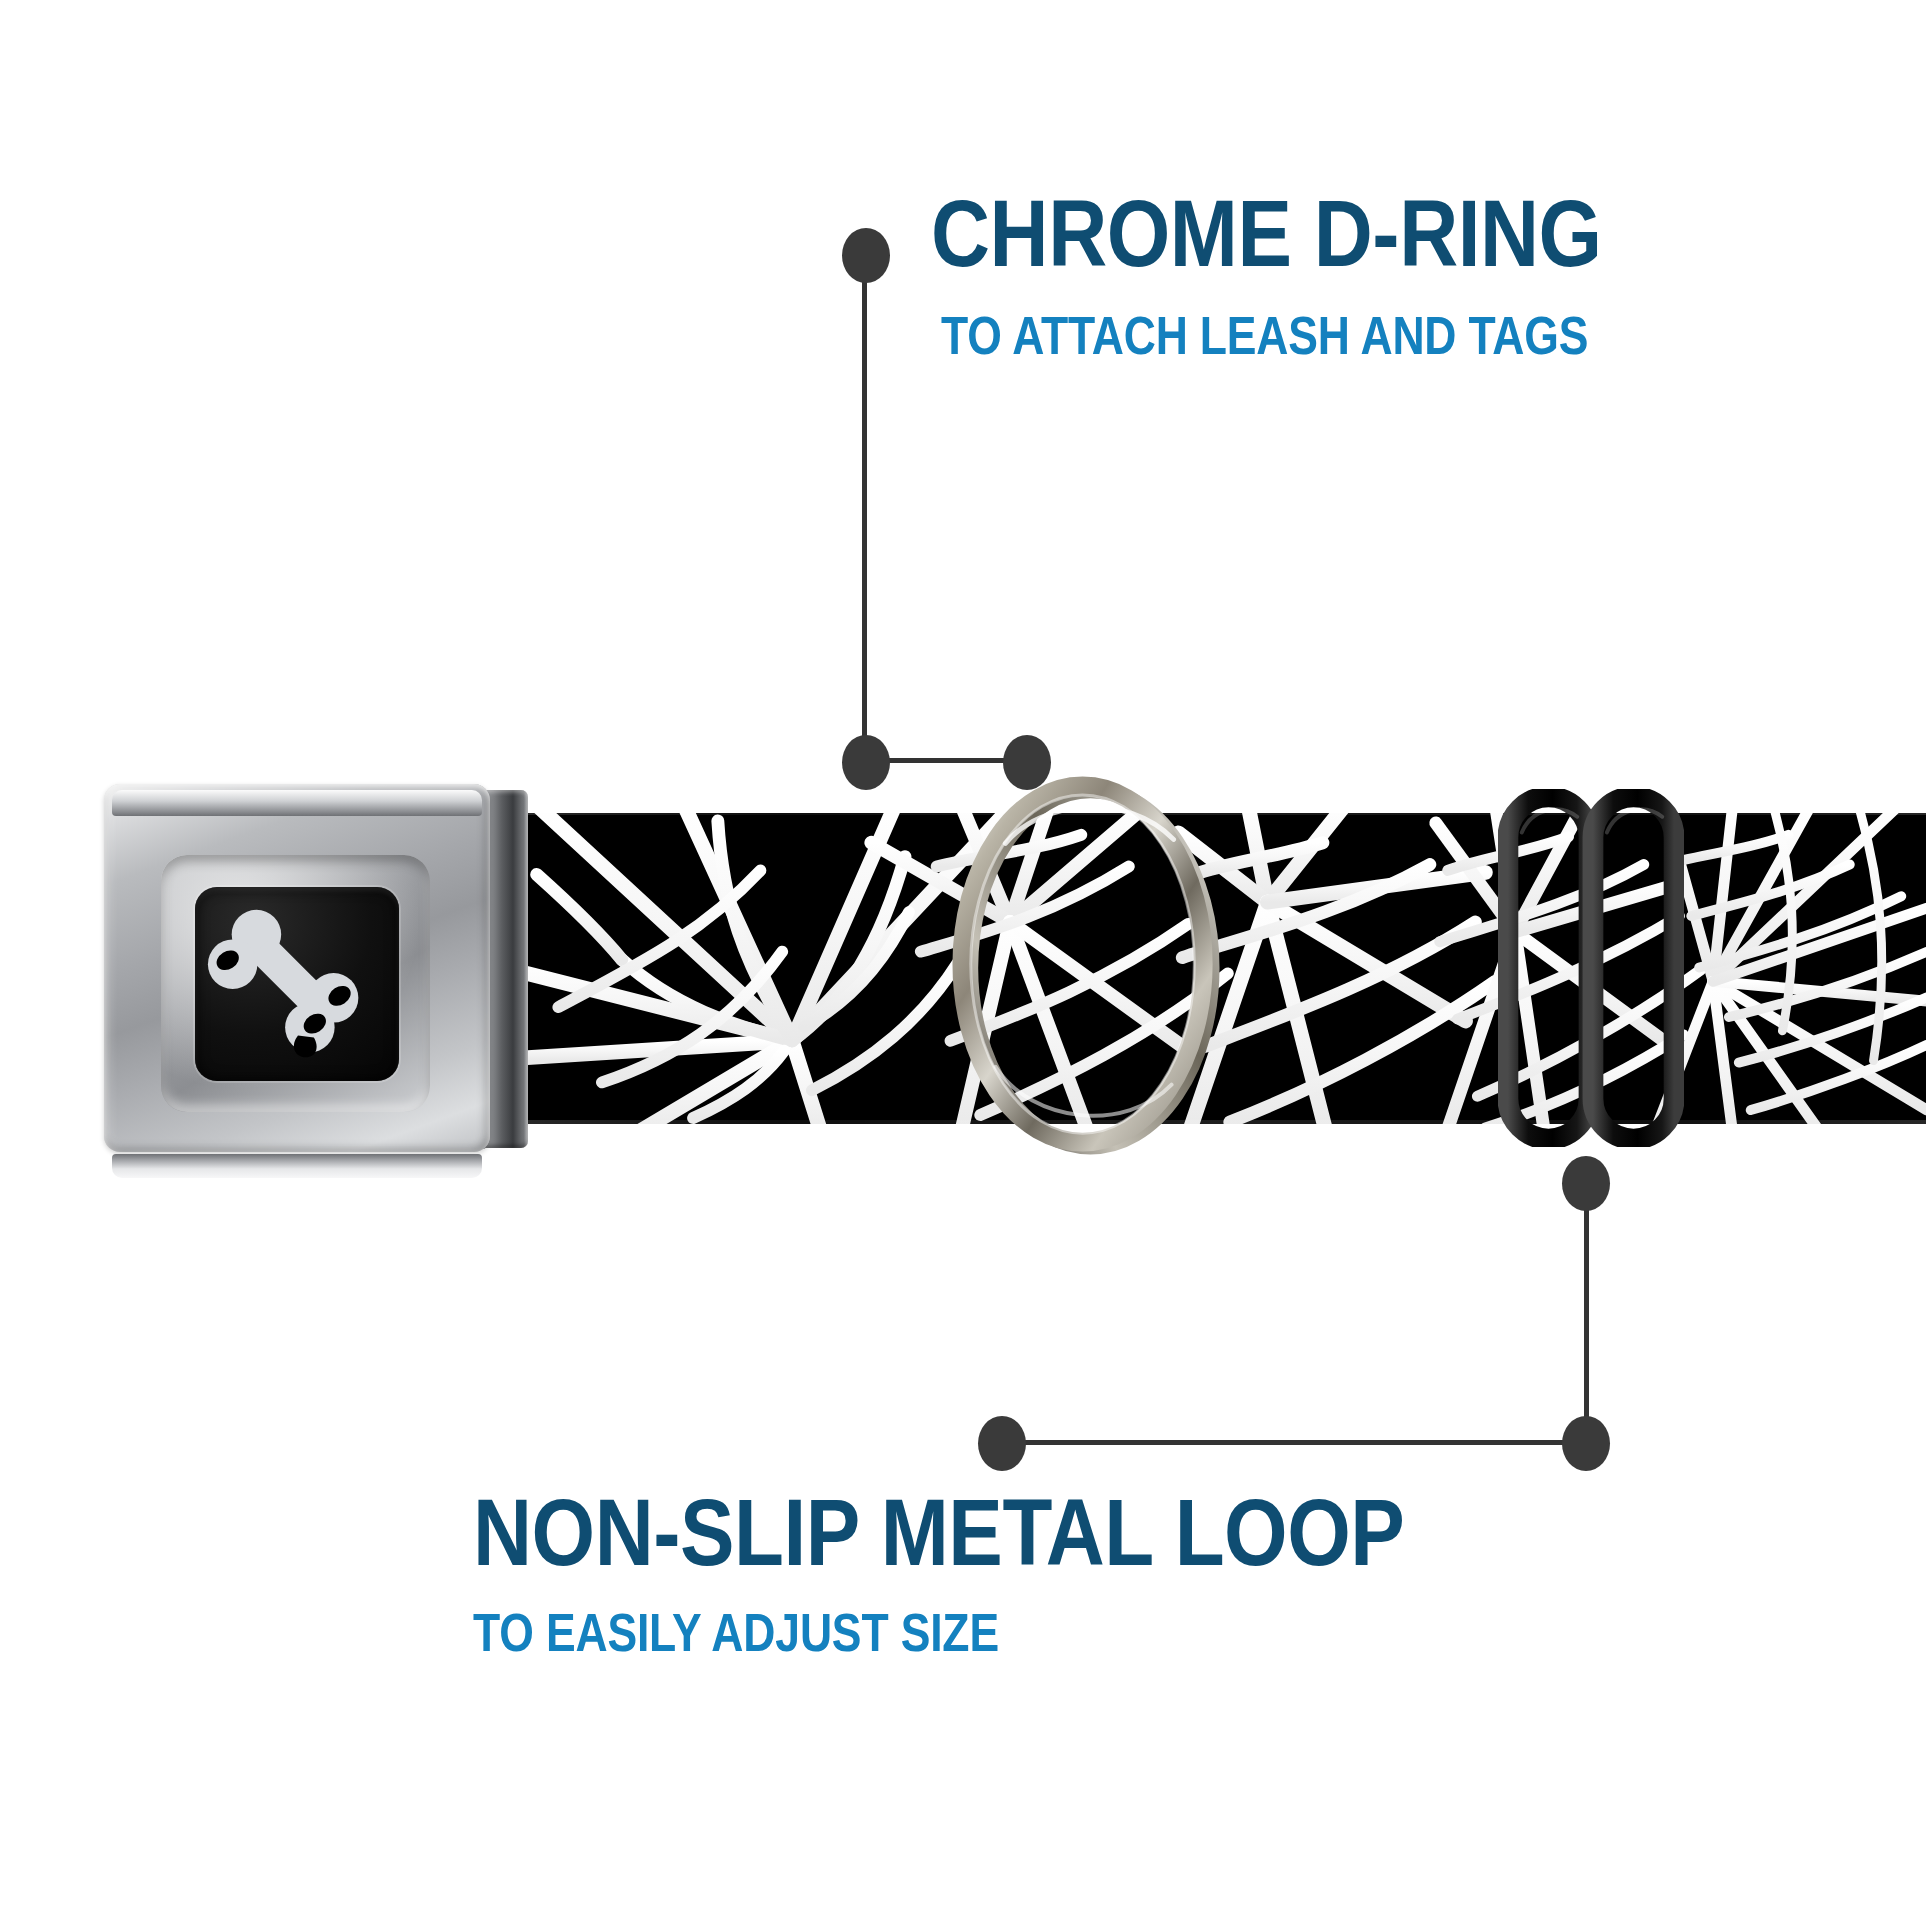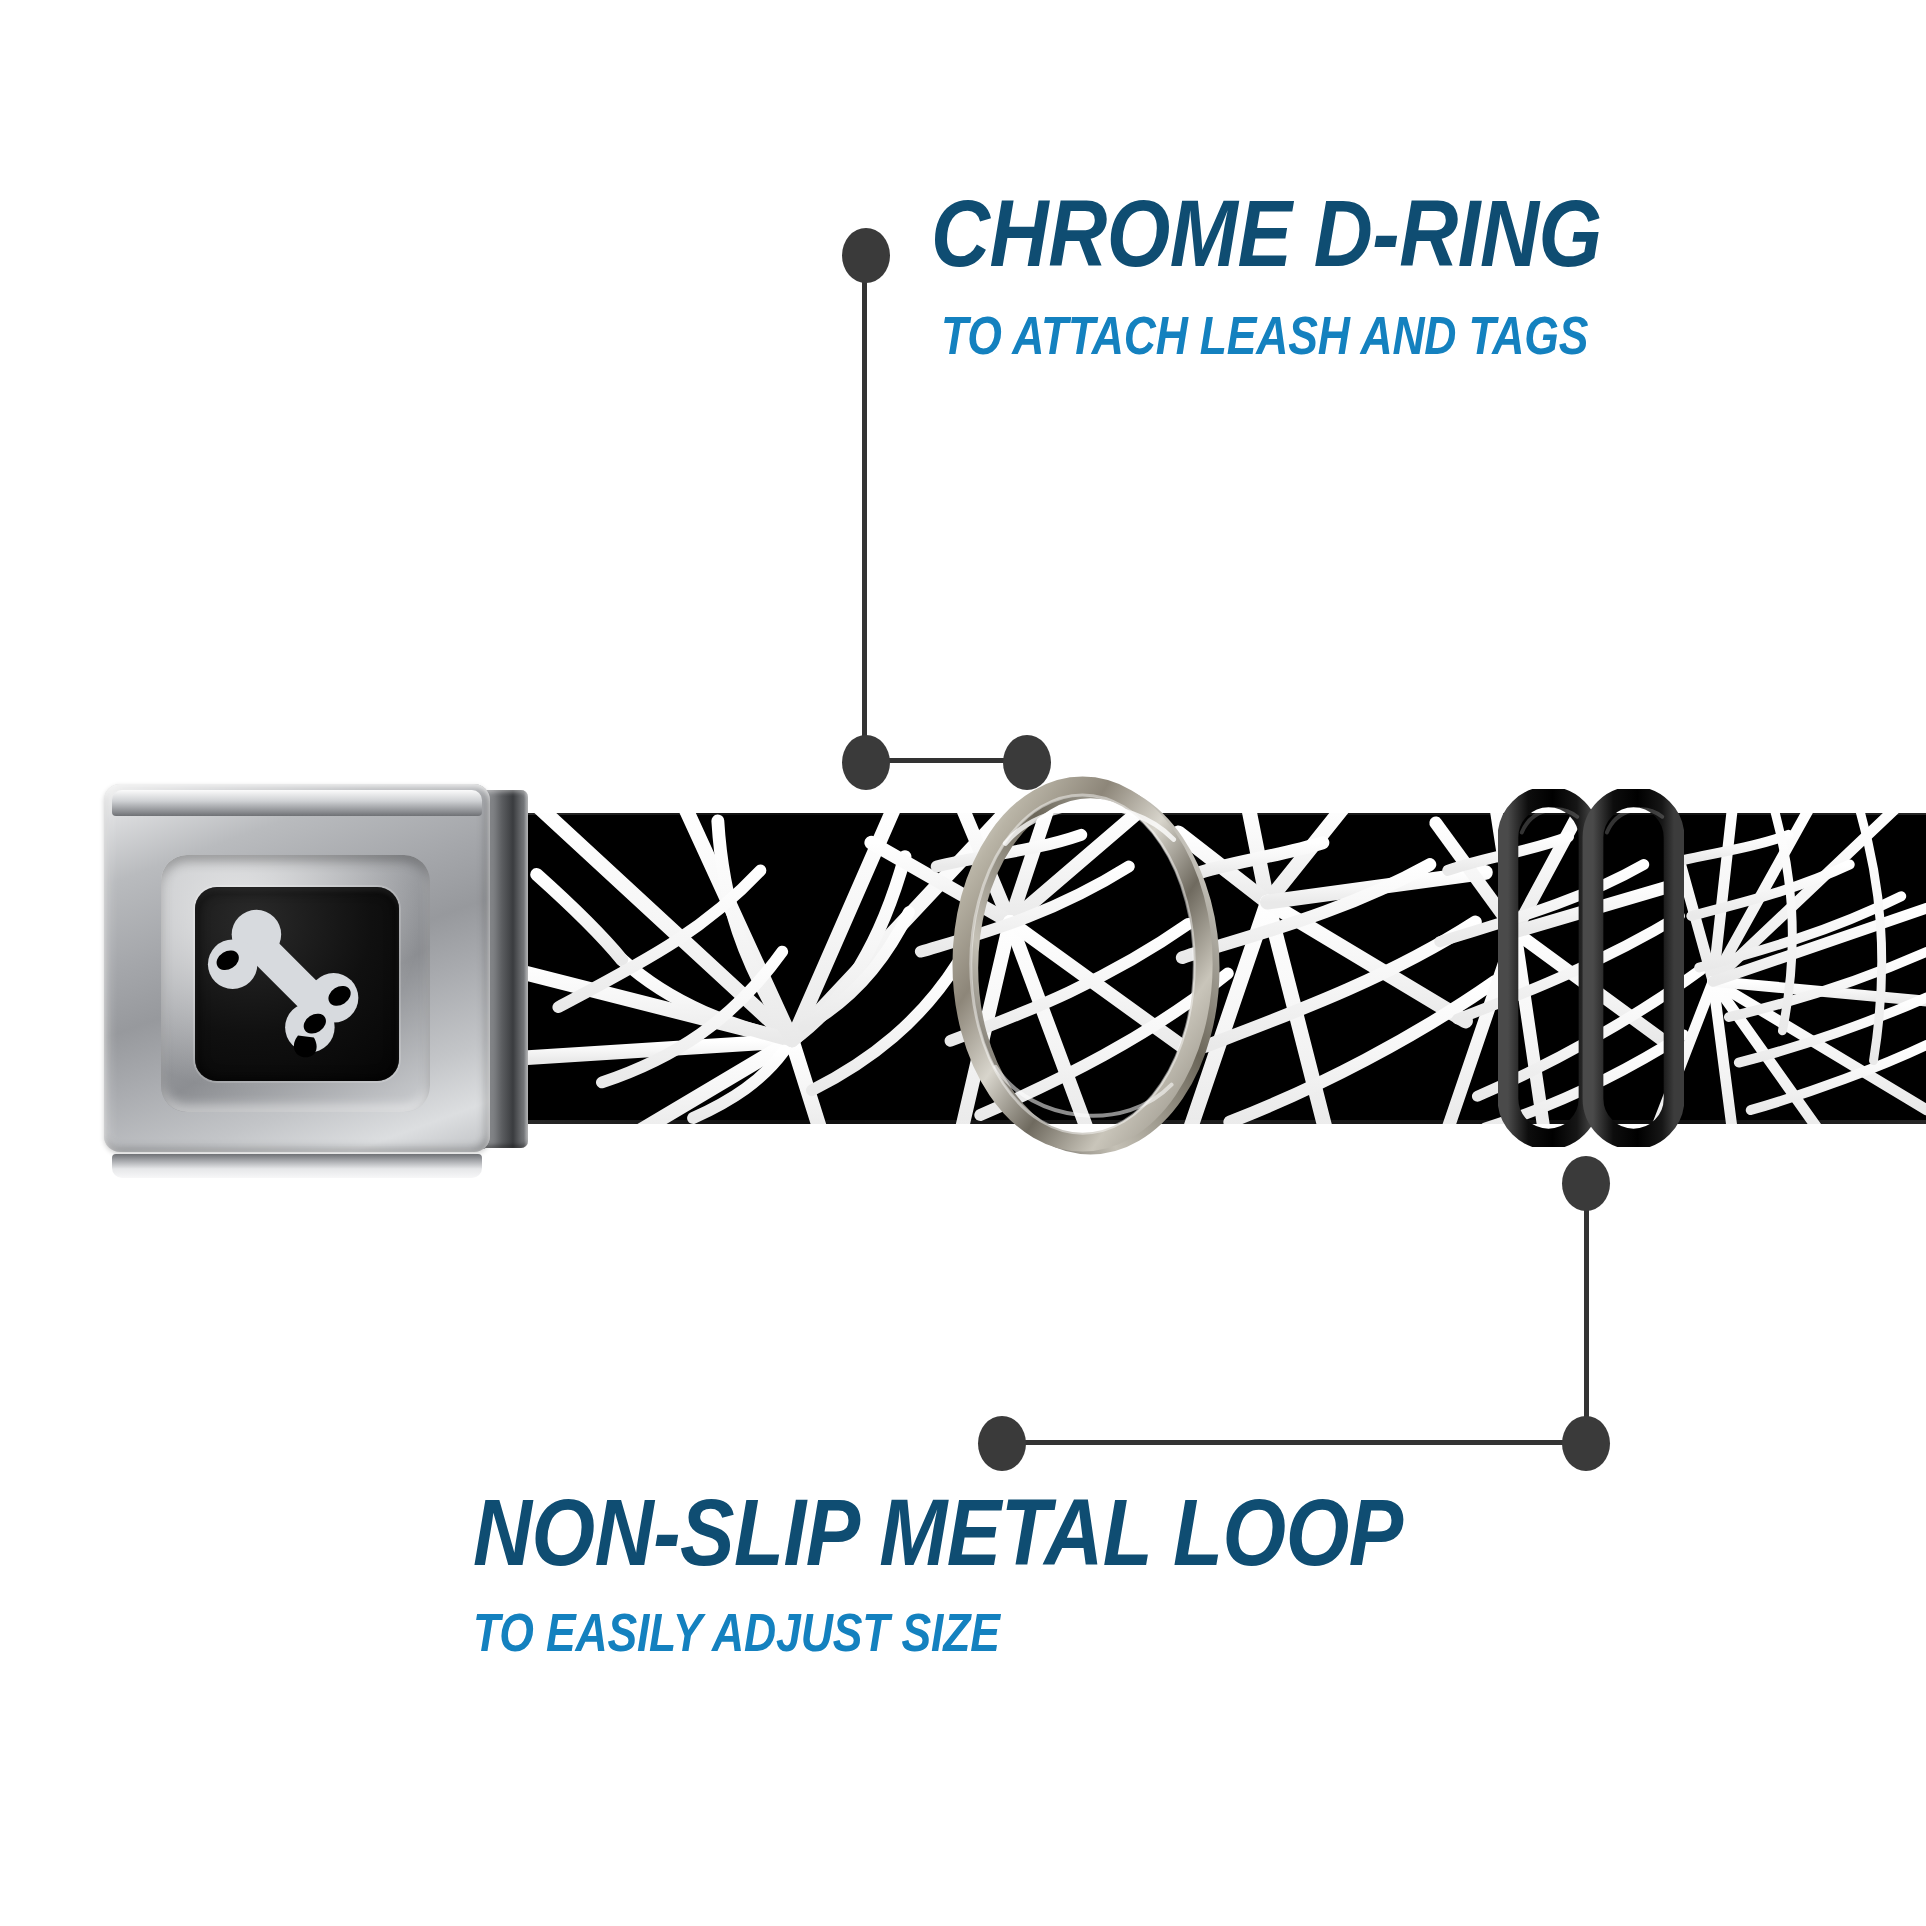--- a/index.html
+++ b/index.html
@@ -1,21 +1,21 @@
 <!DOCTYPE html>
 <html><head>
 <meta charset="utf-8">
 <style>
   html,body{margin:0;padding:0;background:#ffffff;}
   body{
     width:1927px;height:1927px;position:relative;overflow:hidden;
     font-family:"Liberation Sans", sans-serif;
     background:#ffffff;
   }
-  #stage{position:absolute;inset:0;font-style:italic;}
+  #stage{position:absolute;inset:0;}
 
   
   .callout-title{
     position:absolute;
     font-family:"Liberation Sans", sans-serif;
     font-weight:700;
     letter-spacing:-0.5px;
     transform:scaleX(0.86);
     white-space:nowrap;
     line-height:1;

